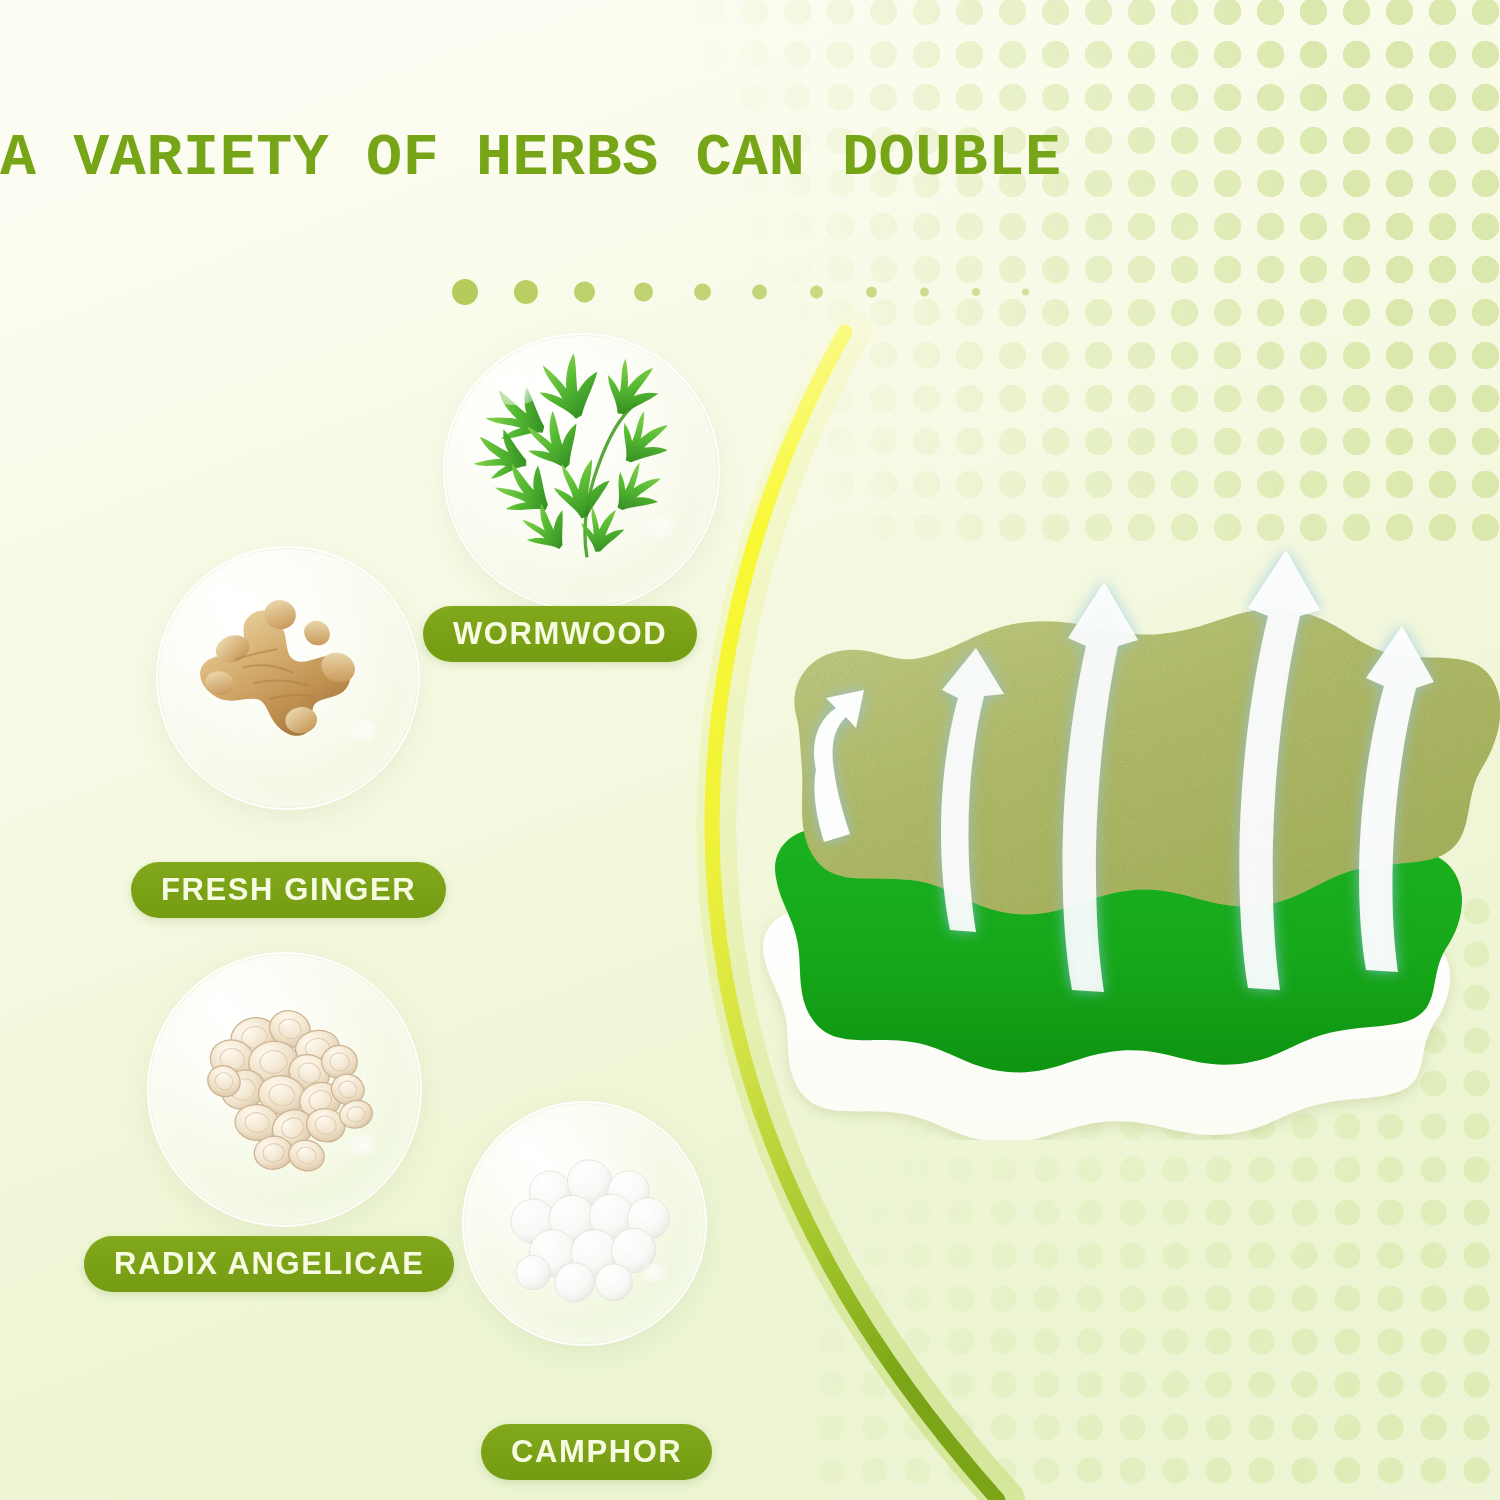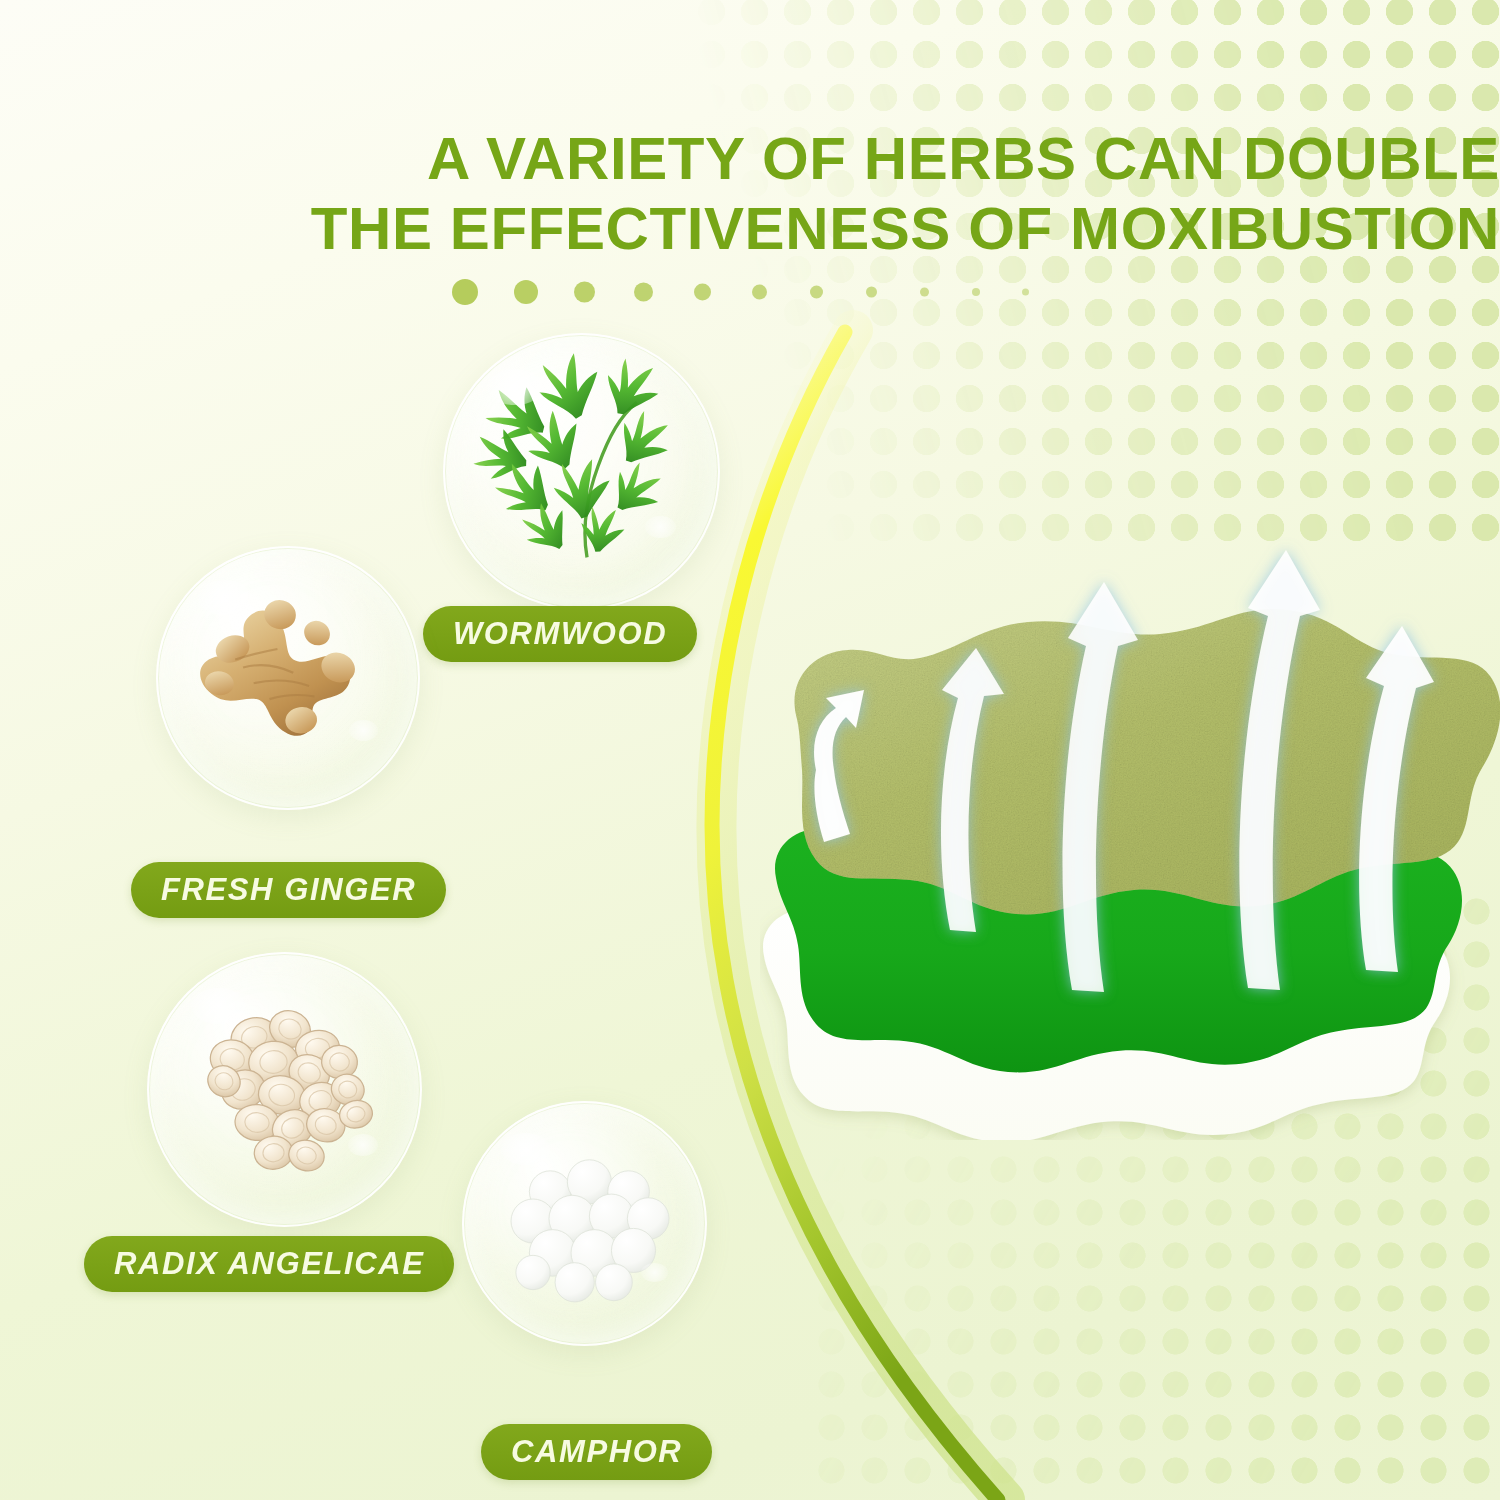--- a/index.html
+++ b/index.html
@@ -72,28 +72,28 @@
     background: #b5cc5c;
     transform: translateY(-50%);
   }
 
   
   .headline {
     position: absolute;
     top: 84px;
     left: 0;
     width: 1500px;
-    text-align: right;
+    text-align: left;
     color: #76a617;
     font-weight: bold;
     font-size: 60px;
     line-height: 1.16;
     letter-spacing: 0.6px;
     text-transform: uppercase;
-    font-family: Liberation Sans, sans-serif;
+    font-family: Liberation Mono, monospace;
   }
   .headline .l2 { display: block; }
 
   
   .swoosh {
     position: absolute;
     top: 0;
     left: 0;
     width: 1500px;
     height: 1500px;
@@ -144,21 +144,20 @@
     border-radius: 30px;
     background: linear-gradient(180deg, #82a81c 0%, #749c12 100%);
     color: #f7fbe2;
     font-weight: bold;
     font-size: 31px;
     letter-spacing: 1.6px;
     text-transform: uppercase;
     white-space: nowrap;
     box-shadow: 0 3px 9px rgba(120,150,50,0.22);
     font-family: "Liberation Sans", sans-serif;
-    font-style: italic;
   }
 
   
   .patch {
     position: absolute;
     top: 520px;
     left: 760px;
     width: 740px;
     height: 620px;
   }
@@ -181,21 +180,20 @@
       <i style="left: 300px; width: 15px; height: 15px; background: rgb(181, 204, 92); opacity: 0.78;"></i>
       <i style="left: 358px; width: 13px; height: 13px; background: rgb(181, 204, 92); opacity: 0.73;"></i>
       <i style="left: 414px; width: 11px; height: 11px; background: rgb(181, 204, 92); opacity: 0.69;"></i>
       <i style="left: 468px; width: 9px; height: 9px; background: rgb(181, 204, 92); opacity: 0.64;"></i>
       <i style="left: 520px; width: 8px; height: 8px; background: rgb(181, 204, 92); opacity: 0.59;"></i>
       <i style="left: 570px; width: 7px; height: 7px; background: rgb(181, 204, 92); opacity: 0.55;"></i>
     </div>
 
   <h1 class="headline" style="color: rgb(118, 166, 23);">
     <span>A VARIETY OF HERBS CAN DOUBLE</span>
-    <span class="l2">THE EFFECTIVENESS OF MOXIBUSTION</span>
   </h1>
 
   <svg class="swoosh" viewBox="0 0 1500 1500">
     <defs>
       <linearGradient id="swGrad" x1="0" y1="0" x2="0.25" y2="1">
         <stop offset="0%" stop-color="#ffffff" stop-opacity="0"></stop>
         <stop offset="7%" stop-color="#fbfb8e" stop-opacity=".8"></stop>
         <stop offset="20%" stop-color="#f9f833"></stop>
         <stop offset="42%" stop-color="#eff23a"></stop>
         <stop offset="62%" stop-color="#cfe046"></stop>

